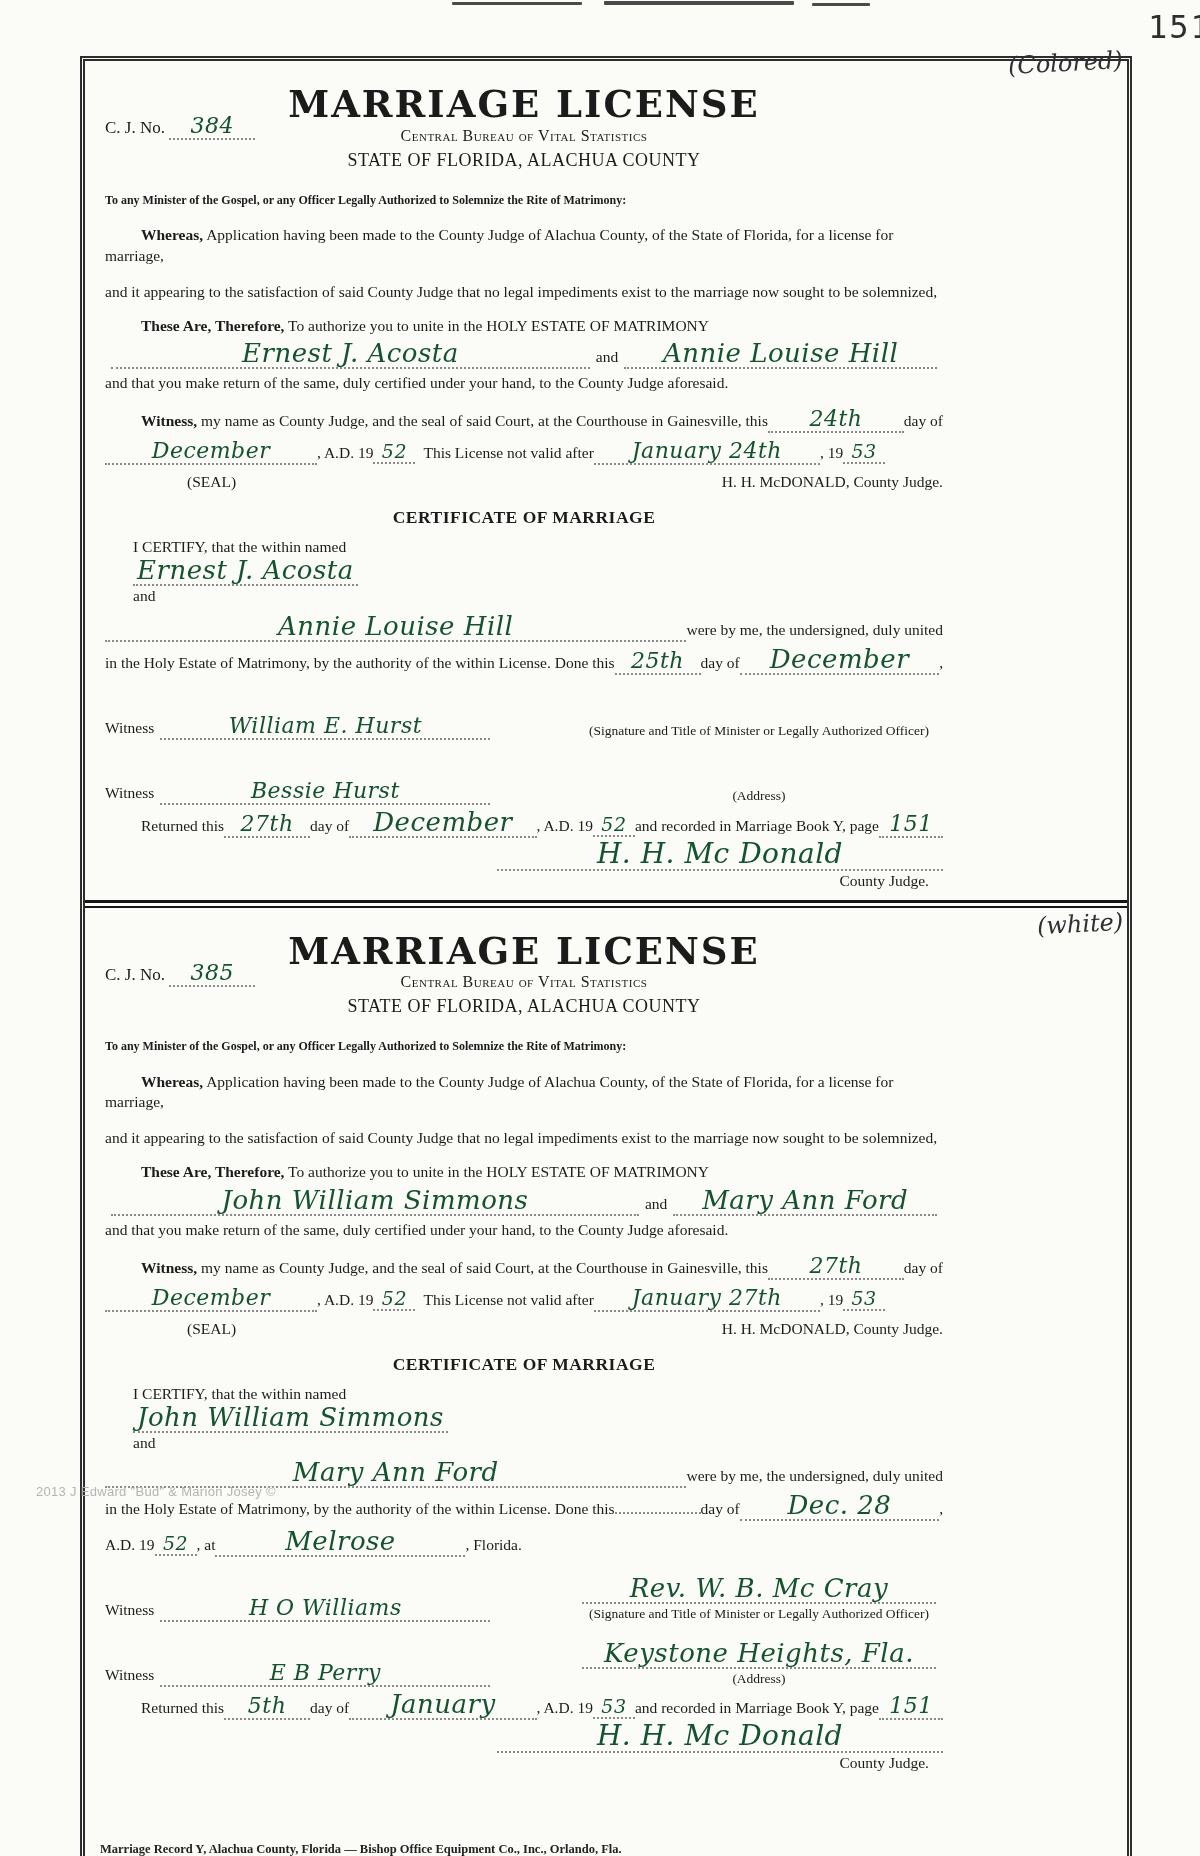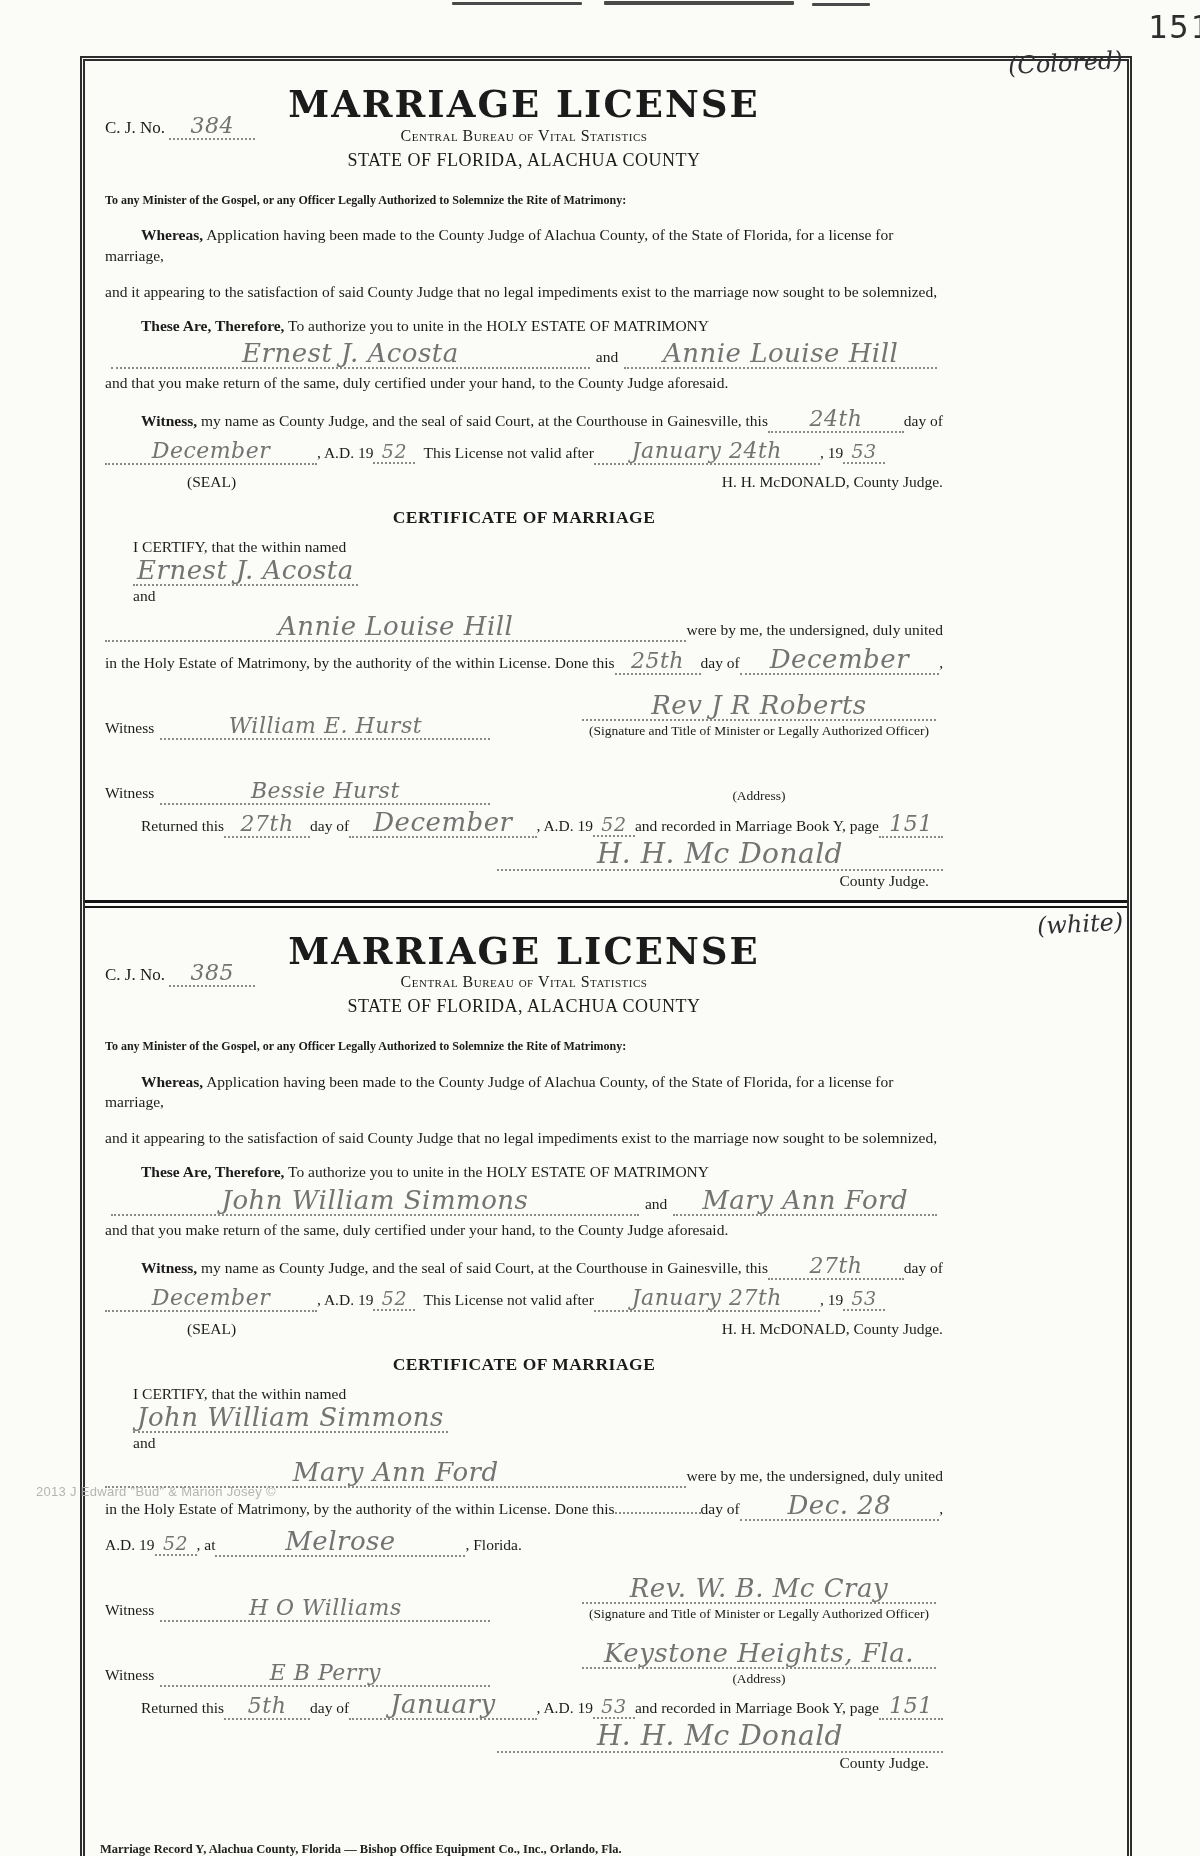--- a/index.html
+++ b/index.html
@@ -26,21 +26,21 @@
     border-top:5px double #2d2d2d;
   }
 
   .section { position:relative; padding:24px 184px 10px 20px; }
 
   .divider { height:8px; border-top:3px solid #151515; border-bottom:2px solid #151515; }
 
   
   .hw {
     font-family:"DejaVu Serif", serif; font-style:italic;
-    color:#737373; letter-spacing:.5px; white-space:nowrap;
+    color:#14532d; letter-spacing:.5px; white-space:nowrap;
   }
   .hw-lg { font-size:26px; }
   .hw-md { font-size:22px; }
   .hw-sm { font-size:19px; }
   .annot {
     position:absolute; right:4px; font-size:24px; transform:rotate(-3deg);
     font-family:"DejaVu Serif", serif; font-style:italic; color:#2f2f34;
   }
 
   .slot {
@@ -186,21 +186,20 @@
       <span class="nw">,</span>
     </div>
 
 
     <div class="line witrow">
       <span class="witleft">
         <span>Witness</span>
         <span class="slot w-witness"><span class="hw hw-md">William E. Hurst</span></span>
       </span>
       <span class="witright">
-        <span class="slot w-sig"><span class="hw hw-lg">Rev J R Roberts</span></span>
         <div class="caption">(Signature and Title of Minister or Legally Authorized Officer)</div>
       </span>
     </div>
 
     <div class="line witrow">
       <span class="witleft">
         <span>Witness</span>
         <span class="slot w-witness"><span class="hw hw-md">Bessie Hurst</span></span>
       </span>
       <span class="witright">

